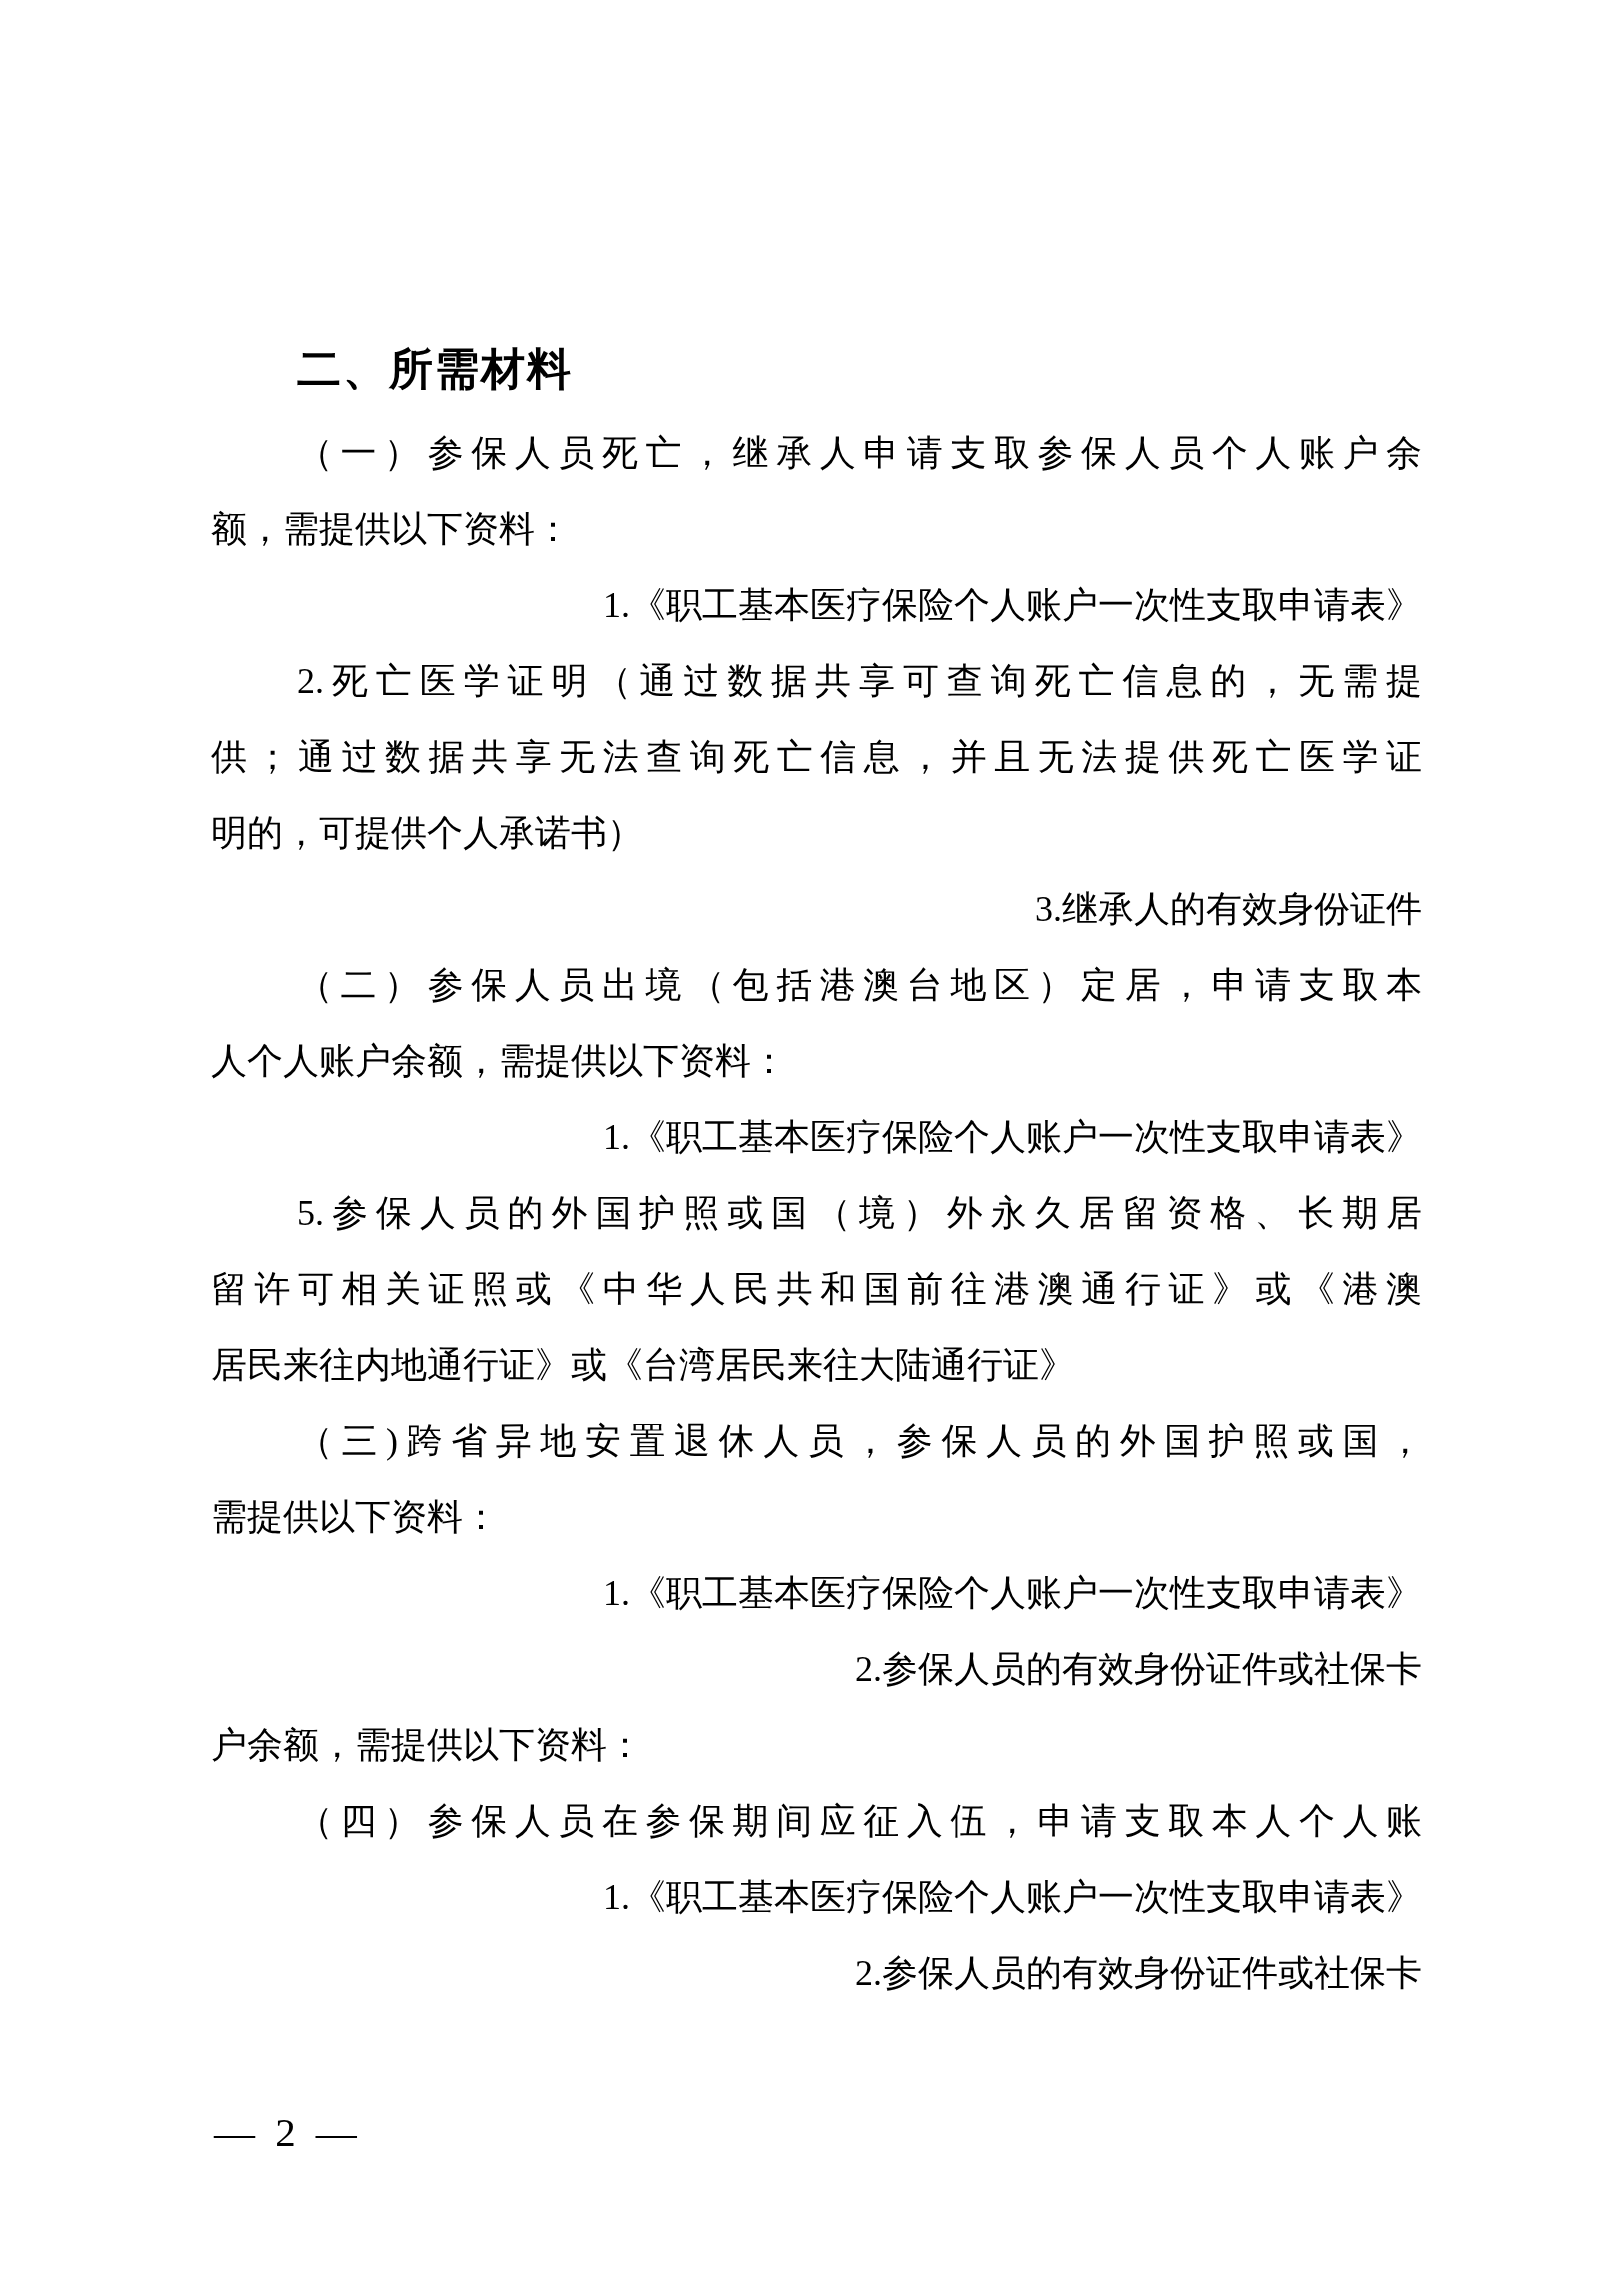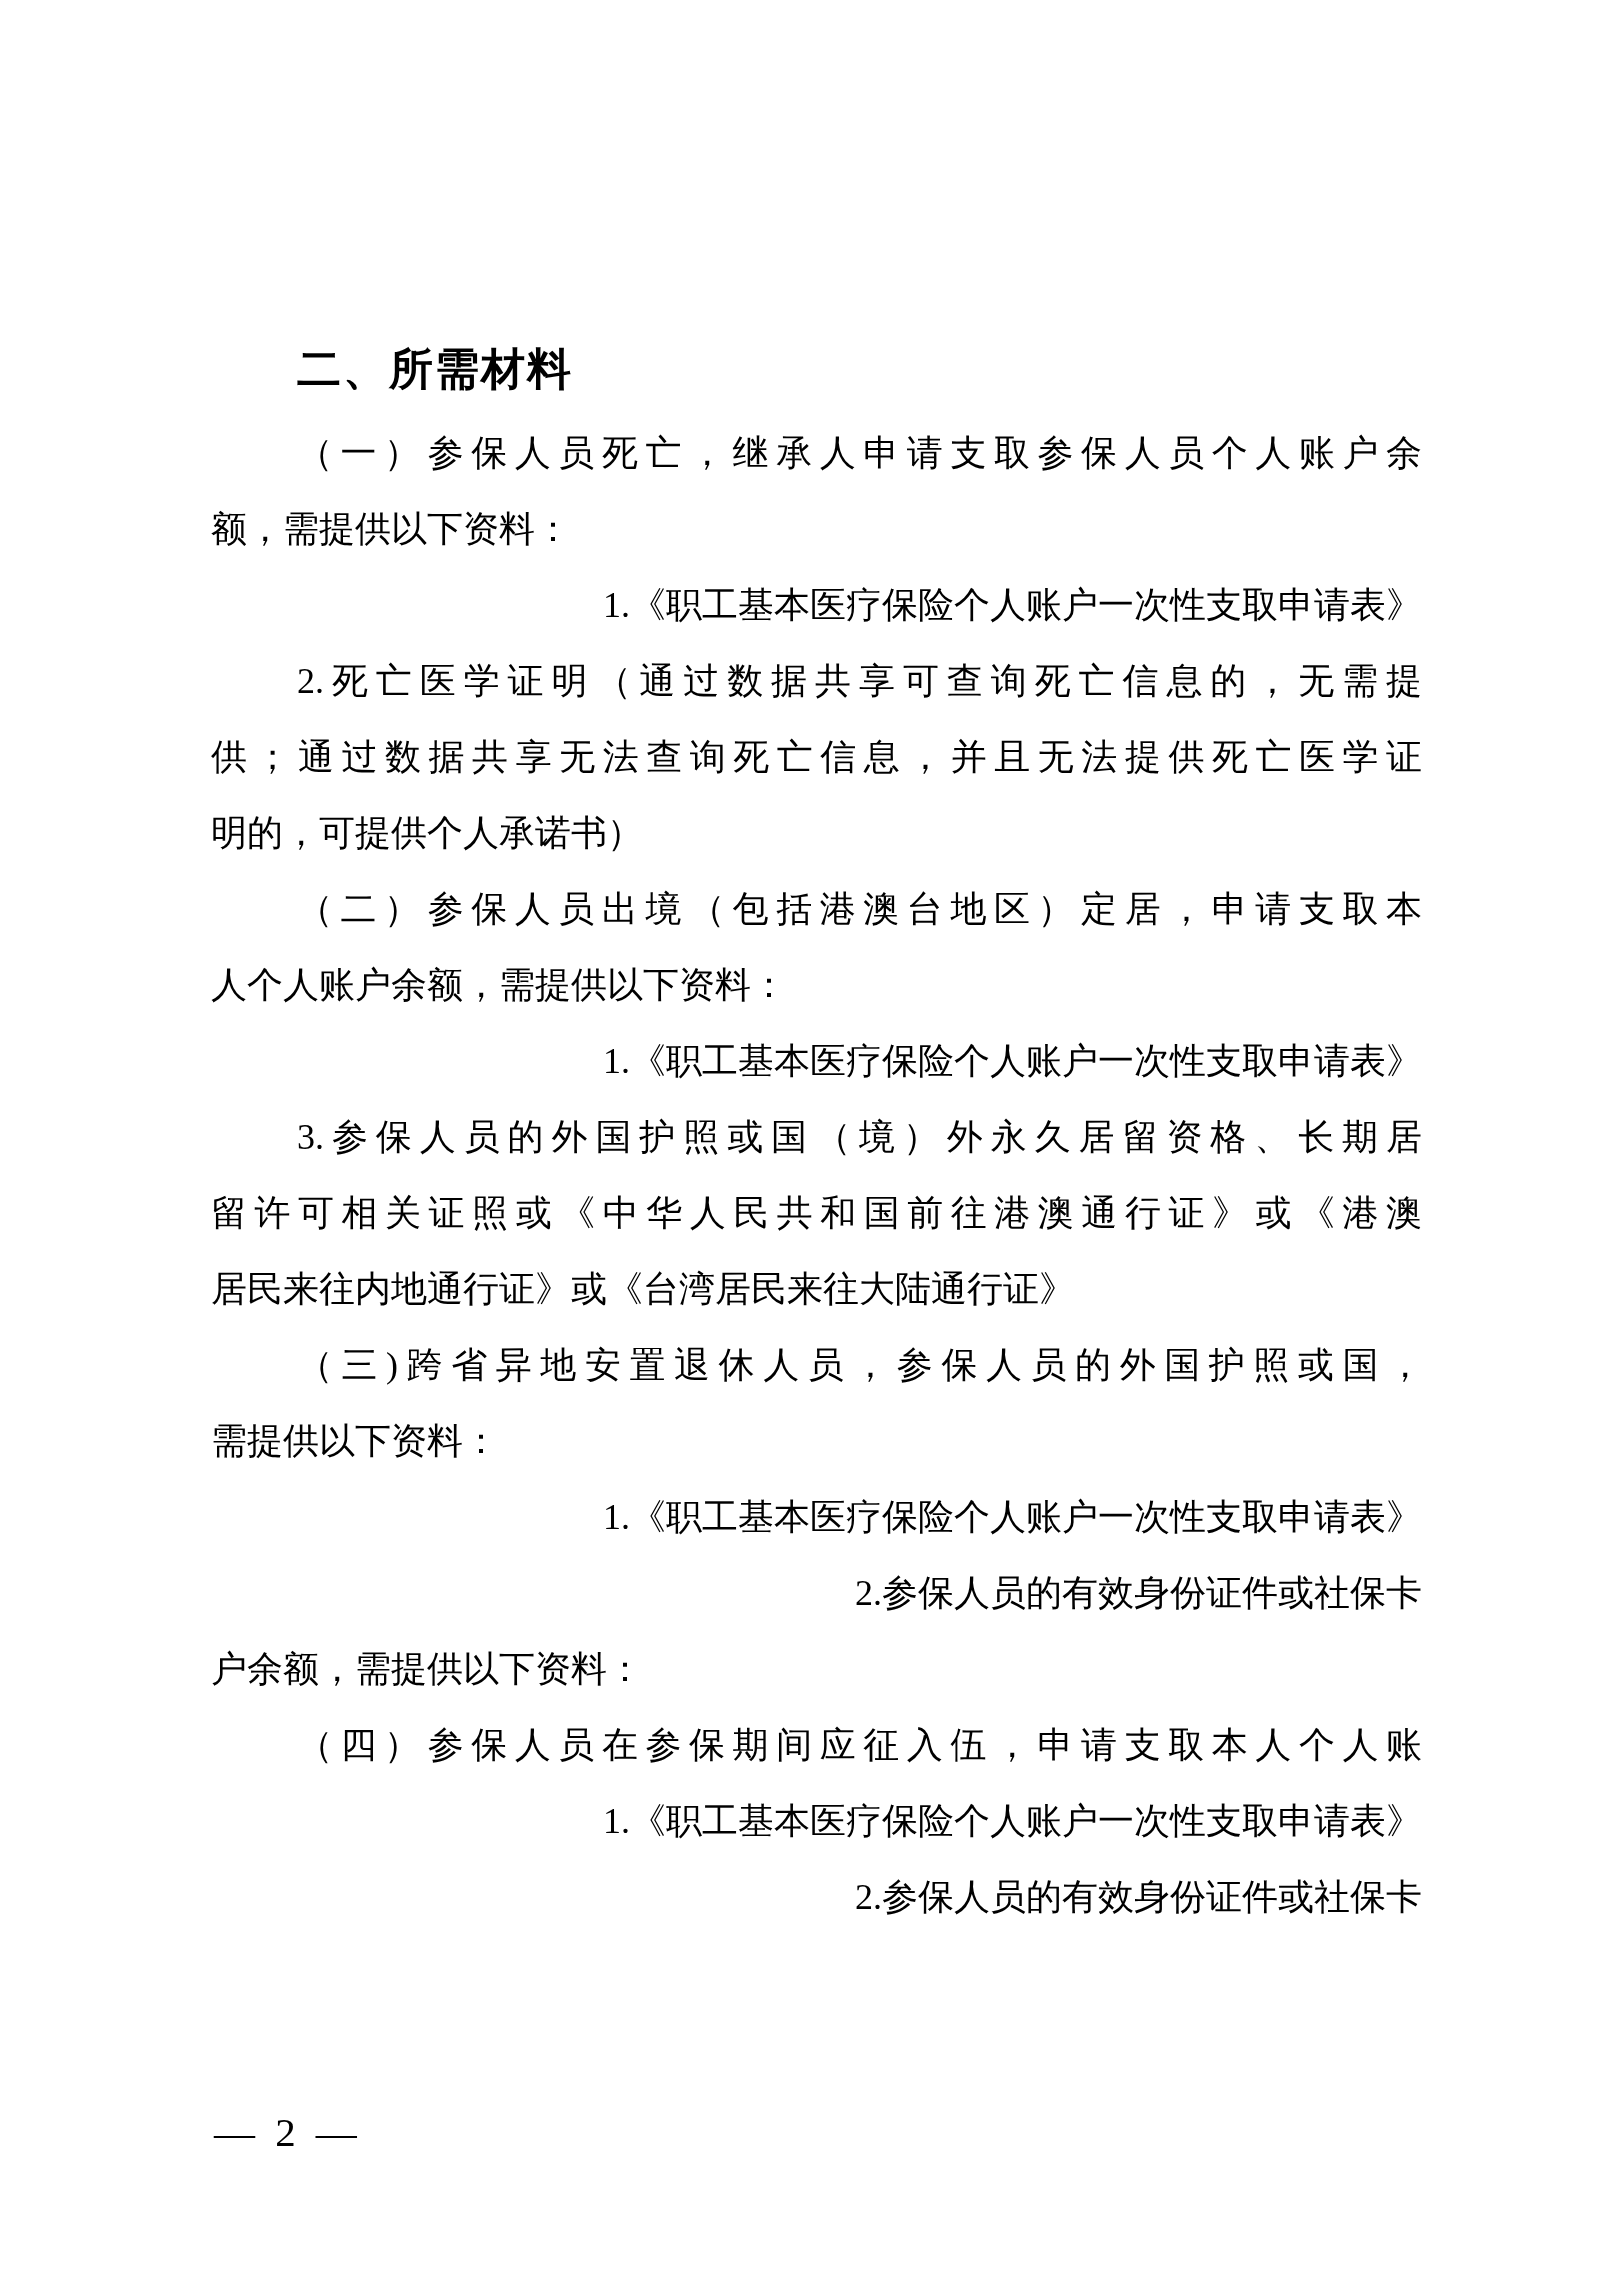--- a/index.html
+++ b/index.html
@@ -72,24 +72,25 @@
 
 <div class="page">
   <div class="content">
     <div class="heading">二、所需材料</div>
     <div class="line ind full">（一）参保人员死亡，继承人申请支取参保人员个人账户余</div>
     <div class="line">额，需提供以下资料：</div>
     <div class="line ind">1.《职工基本医疗保险个人账户一次性支取申请表》</div>
     <div class="line ind full">2.死亡医学证明（通过数据共享可查询死亡信息的，无需提</div>
     <div class="line full">供；通过数据共享无法查询死亡信息，并且无法提供死亡医学证</div>
     <div class="line">明的，可提供个人承诺书）</div>
+    <div class="line ind">3.继承人的有效身份证件</div>
     <div class="line ind full">（二）参保人员出境（包括港澳台地区）定居，申请支取本</div>
     <div class="line">人个人账户余额，需提供以下资料：</div>
     <div class="line ind">1.《职工基本医疗保险个人账户一次性支取申请表》</div>
-    <div class="line ind full">3.参保人员的外国护照或国（境）外永久居留资格、长期居</div>
+    <div class="line ind full">5.参保人员的外国护照或国（境）外永久居留资格、长期居</div>
     <div class="line full">留许可相关证照或《中华人民共和国前往港澳通行证》或《港澳</div>
     <div class="line">居民来往内地通行证》或《台湾居民来往大陆通行证》</div>
     <div class="line ind full tight">（三)跨省异地安置退休人员，参保人员的外国护照或国，</div>
     <div class="line">需提供以下资料：</div>
     <div class="line ind">1.《职工基本医疗保险个人账户一次性支取申请表》</div>
     <div class="line ind">2.参保人员的有效身份证件或社保卡</div>
     <div class="line">户余额，需提供以下资料：</div>
     <div class="line ind full">（四）参保人员在参保期间应征入伍，申请支取本人个人账</div>
     <div class="line ind">1.《职工基本医疗保险个人账户一次性支取申请表》</div>
     <div class="line ind">2.参保人员的有效身份证件或社保卡</div>

